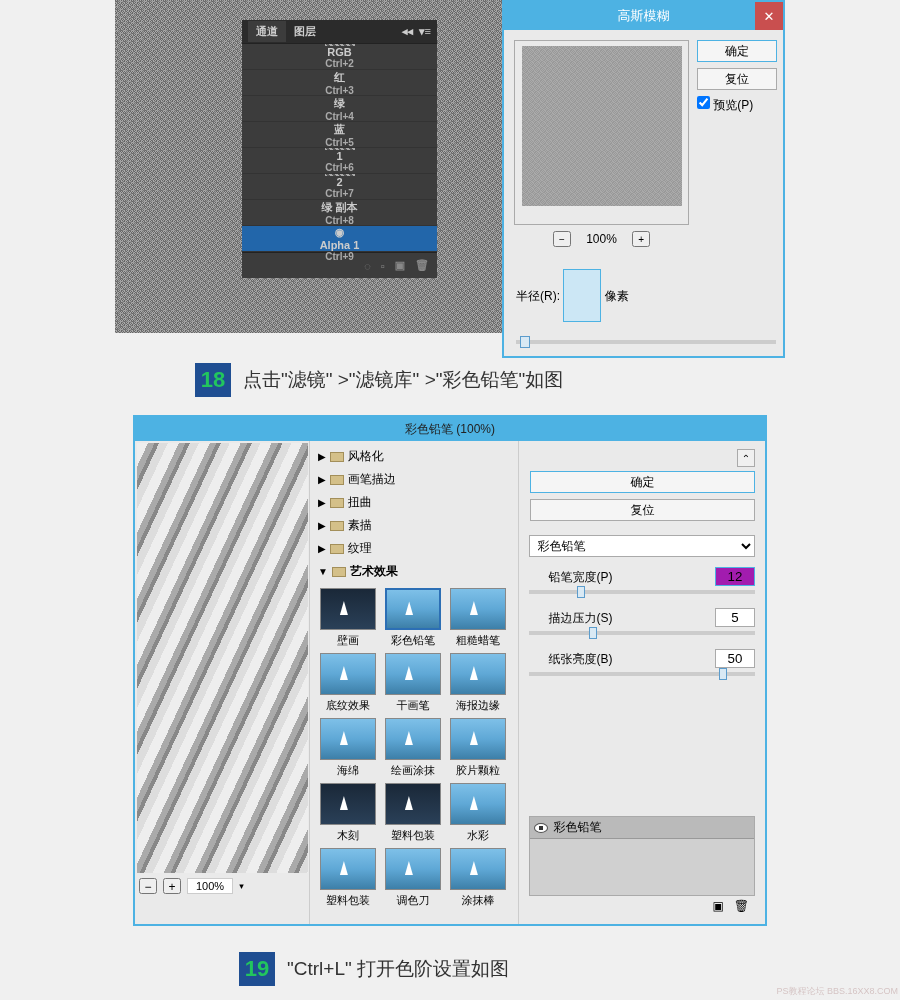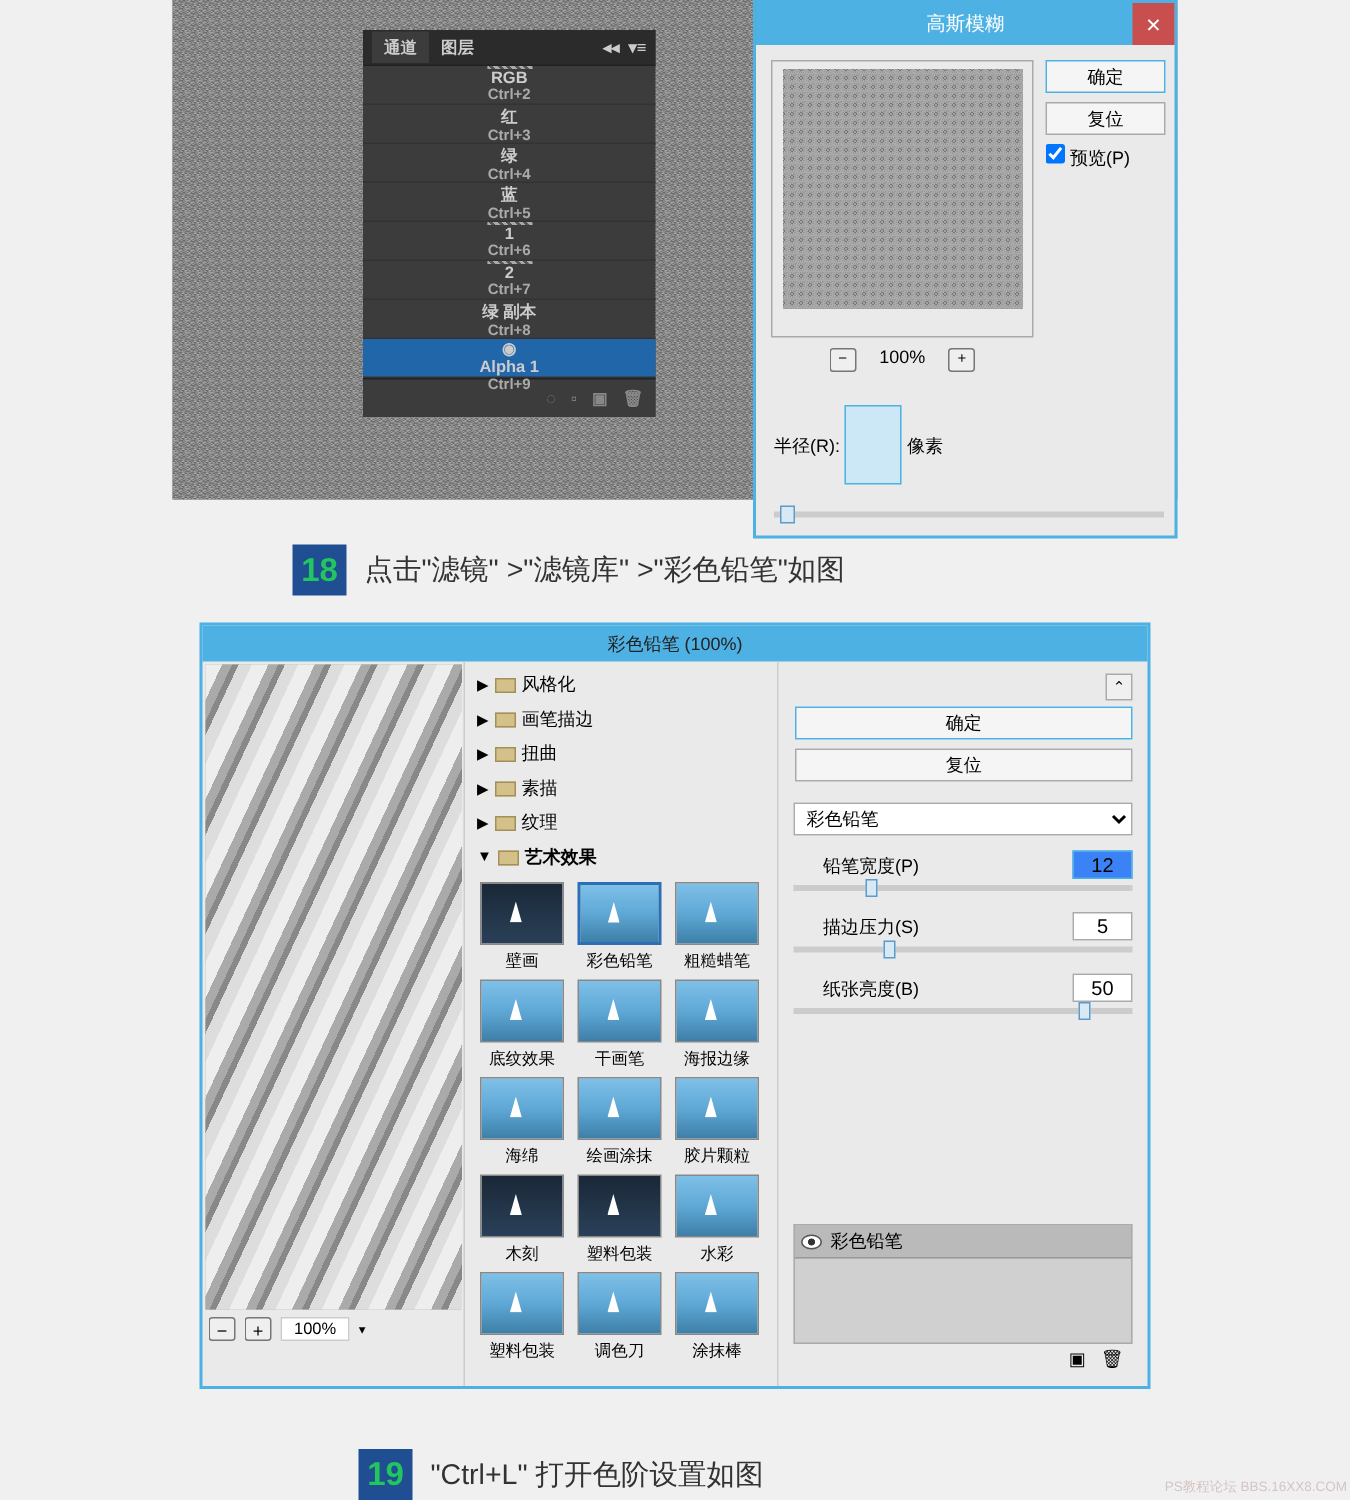--- a/index.html
+++ b/index.html
@@ -73,29 +73,29 @@
 .fg-thumb-img::after { content: ""; position: absolute; left: 35%; top: 30%; width: 8px; height: 14px; background: #fff; clip-path: polygon(50% 0, 100% 100%, 0 100%); }
 
 .fg-controls { width: 248px; padding: 8px 10px; }
 .fg-collapse { display: flex; justify-content: flex-end; margin-bottom: 4px; }
 .fg-collapse-btn { width: 18px; height: 18px; border: 1px solid #aaa; background: #f0f0f0; font-size: 10px; }
 .fg-btn { display: block; width: 225px; height: 22px; border: 1px solid #aaa; background: #f5f5f5; margin: 0 0 6px auto; font-size: 12px; }
 .fg-btn.primary { border: 1px solid #4db2e3; }
 .fg-select { width: 100%; height: 22px; border: 1px solid #aaa; background: #fff; margin: 8px 0 10px; padding: 0 4px; font-size: 12px; }
 .fg-param { display: flex; align-items: flex-end; justify-content: space-between; font-size: 12px; margin-bottom: 4px; margin-left: 20px; }
 .fg-param input { width: 40px; border: 1px solid #aaa; text-align: center; padding: 1px; background: #fff; }
-.fg-param.hl input { background: #3b82f6; border: 1px solid #4db2e3; }
+.fg-param.hl input { background: #a21caf; border: 1px solid #4db2e3; }
 .fg-pslider { height: 4px; background: #ccc; margin: 0 0 14px; position: relative; }
 .fg-pslider-thumb { position: absolute; top: -4px; width: 8px; height: 12px; background: #d9e9f4; border: 1px solid #5c9ccc; }
 .fg-layers { margin-top: 140px; border: 1px solid #aaa; height: 80px; background: #d0d0d0; }
 .fg-layer-row { display: flex; align-items: center; height: 22px; background: #bababa; border-bottom: 1px solid #999; padding: 0 4px; gap: 6px; }
 .fg-eye-icon { width: 14px; height: 10px; border: 1px solid #555; background: radial-gradient(circle, #333 30%, #fff 35%); border-radius: 50%; }
 .fg-layers-footer { height: 20px; display: flex; justify-content: flex-end; align-items: center; gap: 10px; padding: 0 6px; }
 
-.step19 { margin-left: 195px; margin-top: 40px; padding-left: 44px; }
+.step19 { margin-left: 195px; margin-top: 26px; padding-left: 44px; }
 
 .watermark { position: fixed; bottom: 2px; right: 2px; font-size: 9px; color: #b99; opacity: 0.5; }
 </style>
 </head>
 <body>
 
 <div class="section1">
   <div class="noise-bg">
 
     <div class="channels-panel">

